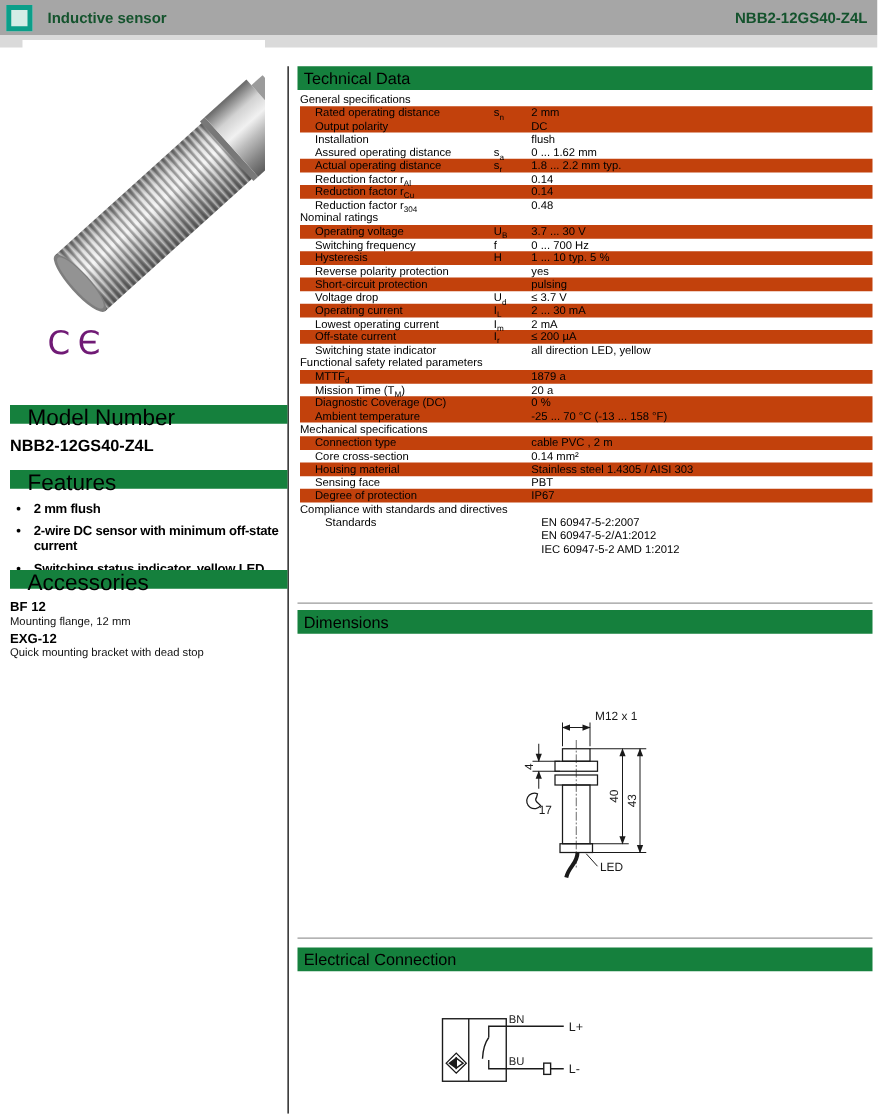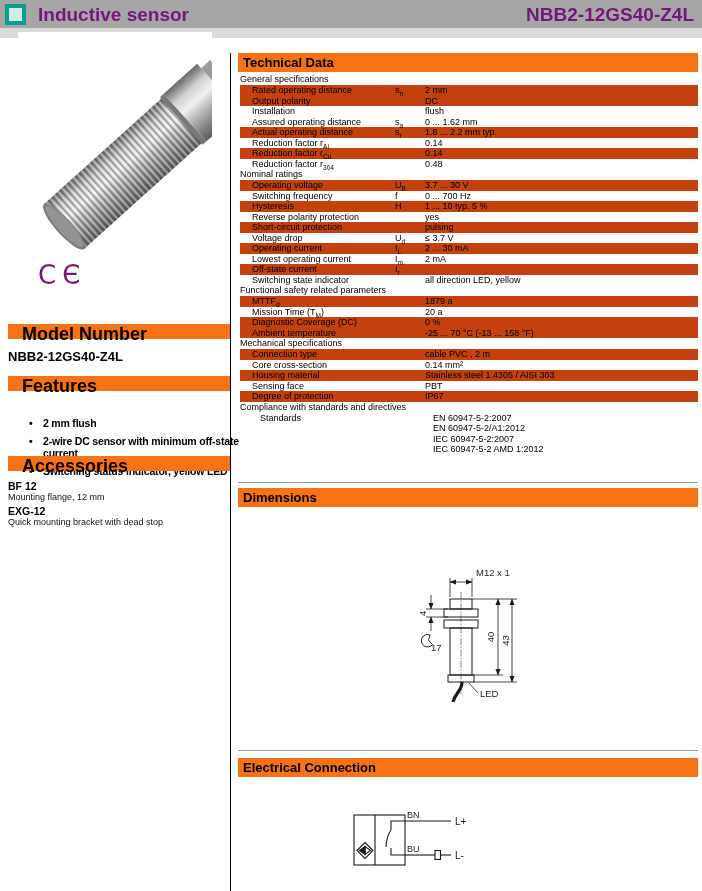--- a/index.html
+++ b/index.html
@@ -3,40 +3,40 @@
 <meta charset="utf-8">
 <style>
   html,body{margin:0;padding:0}
   body{width:702px;height:891px;position:relative;background:#fff;overflow:hidden;
        font-family:"Liberation Sans",sans-serif;color:#000}
   .abs{position:absolute}
 
   
   #topbar{left:0;top:0;width:702px;height:28px;background:#a6a6a6}
   .logo{left:5px;top:4px;width:13px;height:13px;background:#d4ece6;border:4px solid #0b9e89}
-  .topbar-text{top:0;height:28px;line-height:29px;font-size:19px;font-weight:bold;color:#701a75;white-space:nowrap}
+  .topbar-text{top:0;height:28px;line-height:29px;font-size:12px;font-weight:bold;color:#14532d;white-space:nowrap}
   #strip{left:0;top:28px;width:702px;height:10px;background:#dadada}
 
   
   #photo{left:18px;top:32px;width:194px;height:282px;background:#fff;overflow:hidden}
   #ce{left:38px;top:260px;font-size:26px;letter-spacing:6px;color:#701a75;
       font-family:"DejaVu Sans",sans-serif;font-weight:normal}
 
   #vline{left:230px;top:53px;width:1px;height:838px;background:#000}
 
   
-  .bar{background:#f97316;font-weight:bold;box-sizing:border-box;white-space:nowrap}
+  .bar{background:#15803d;font-weight:normal;box-sizing:border-box;white-space:nowrap}
   .bar-left{left:8px;width:222px;height:15px;line-height:21px;font-size:18px;padding-left:14px}
   .bar-right{left:238px;width:460px;height:19px;line-height:19px;font-size:13px;padding-left:5px}
   #bar-model{top:324px}#bar-features{top:376px}#bar-acc{top:456px}
   #bar-td{top:53px}#bar-dim{top:488px}#bar-elec{top:758px}
 
   
   #model-number{left:8px;top:349px;font-size:13px;font-weight:bold}
-  #features-list{left:8px;top:401px;width:226px;margin:16px;padding:0;list-style:none}
+  #features-list{left:8px;top:401px;width:226px;margin:0;padding:0;list-style:none}
   #features-list li{position:relative;padding-left:19px;font-size:10.5px;font-weight:bold;
                     line-height:12.5px;margin-bottom:5px;letter-spacing:-0.2px}
   #features-list li::before{content:"\2022";position:absolute;left:5px}
   #acc-list{left:8px;top:478px;width:222px}
   .acc-name{font-size:10.5px;font-weight:bold;line-height:12px;margin-top:2px}
   .acc-desc{font-size:9px;line-height:11px;color:#111}
 
   
   #table{left:240px;top:74px;width:458px}
   .tsec{font-size:9px;font-weight:normal;height:11px;line-height:11px;white-space:nowrap}
@@ -202,20 +202,21 @@
       <span class="c-val">2 ... 30 mA</span>
     </div>
     <div class="trow">
       <span class="c-label">Lowest operating current</span>
       <span class="c-sym">I<sub>m</sub></span>
       <span class="c-val">2 mA</span>
     </div>
     <div class="trow gray">
       <span class="c-label">Off-state current</span>
       <span class="c-sym">I<sub>r</sub></span>
+      <span class="c-val">≤ 200 µA</span>
     </div>
     <div class="trow">
       <span class="c-label">Switching state indicator</span>
       <span class="c-sym"></span>
       <span class="c-val">all direction LED, yellow</span>
     </div>
     <div class="tsec">Functional safety related parameters</div>
     <div class="trow gray">
       <span class="c-label">MTTF<sub>d</sub></span>
       <span class="c-sym"></span>
@@ -262,21 +263,20 @@
       <span class="c-sym"></span>
       <span class="c-val">IP67</span>
     </div>
     <div class="tsec">Compliance with standards and directives</div>
     <div class="trow multi indent">
       <span class="c-label">Standards</span>
       <span class="c-sym"></span>
       <span class="c-val">
         <div>EN 60947-5-2:2007</div>
         <div>EN 60947-5-2/A1:2012</div>
-        <div>IEC 60947-5-2:2007</div>
         <div>IEC 60947-5-2 AMD 1:2012</div>
       </span>
     </div>
   </div>
 
 <div class="abs hr" id="hr1"></div>
 
 <div class="abs bar bar-right" id="bar-dim">Dimensions</div>
 <svg class="abs" style="left:380px;top:552px" width="260" height="190" viewBox="0 0 260 190">
   <defs>

